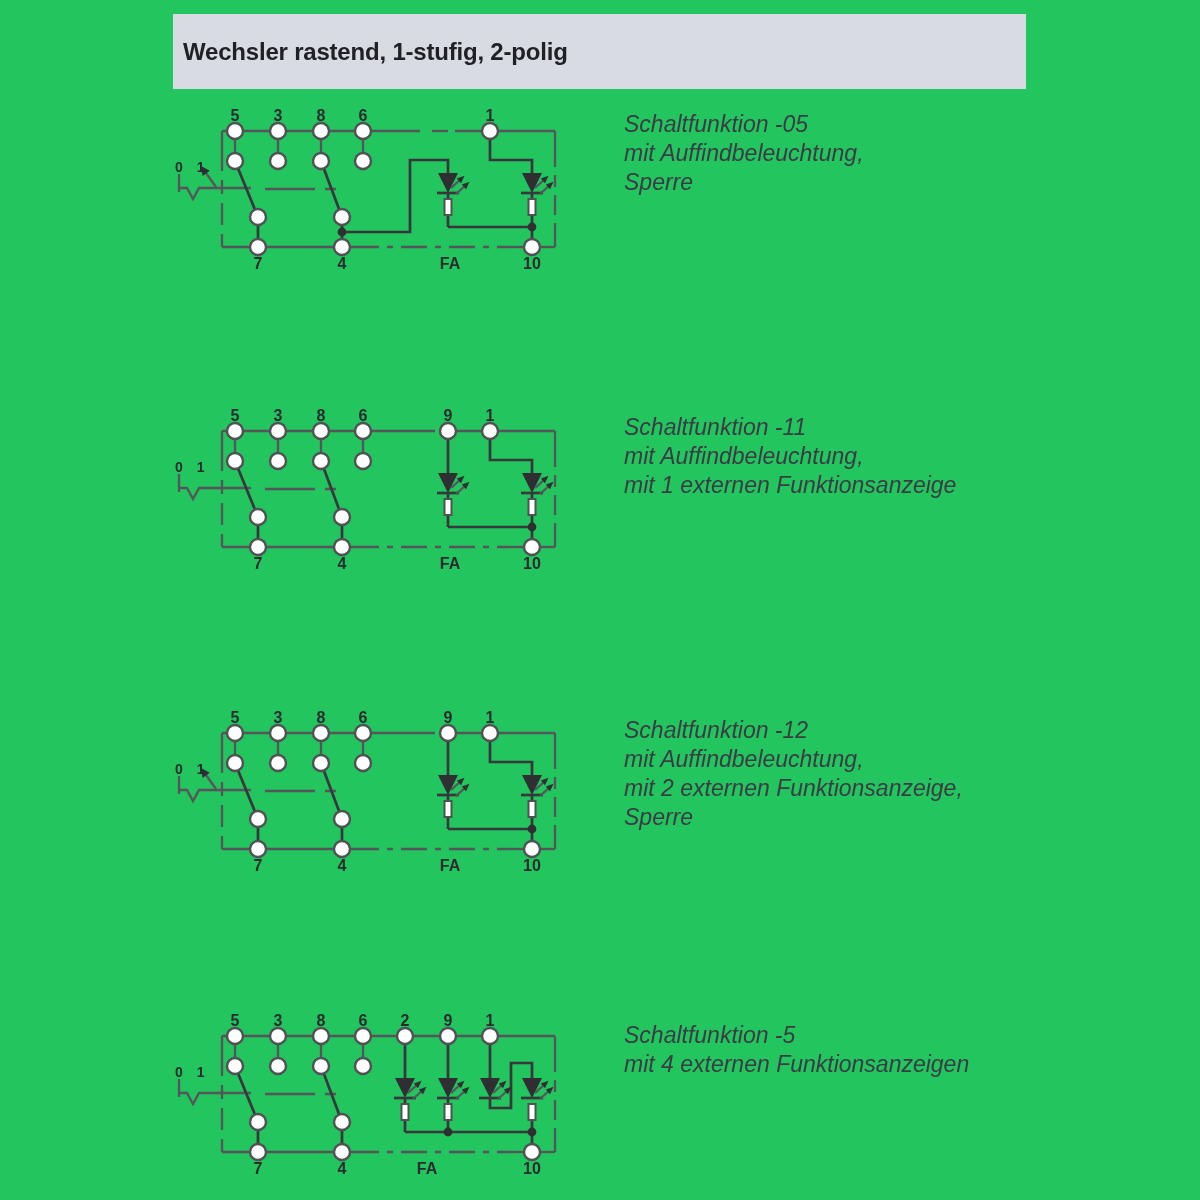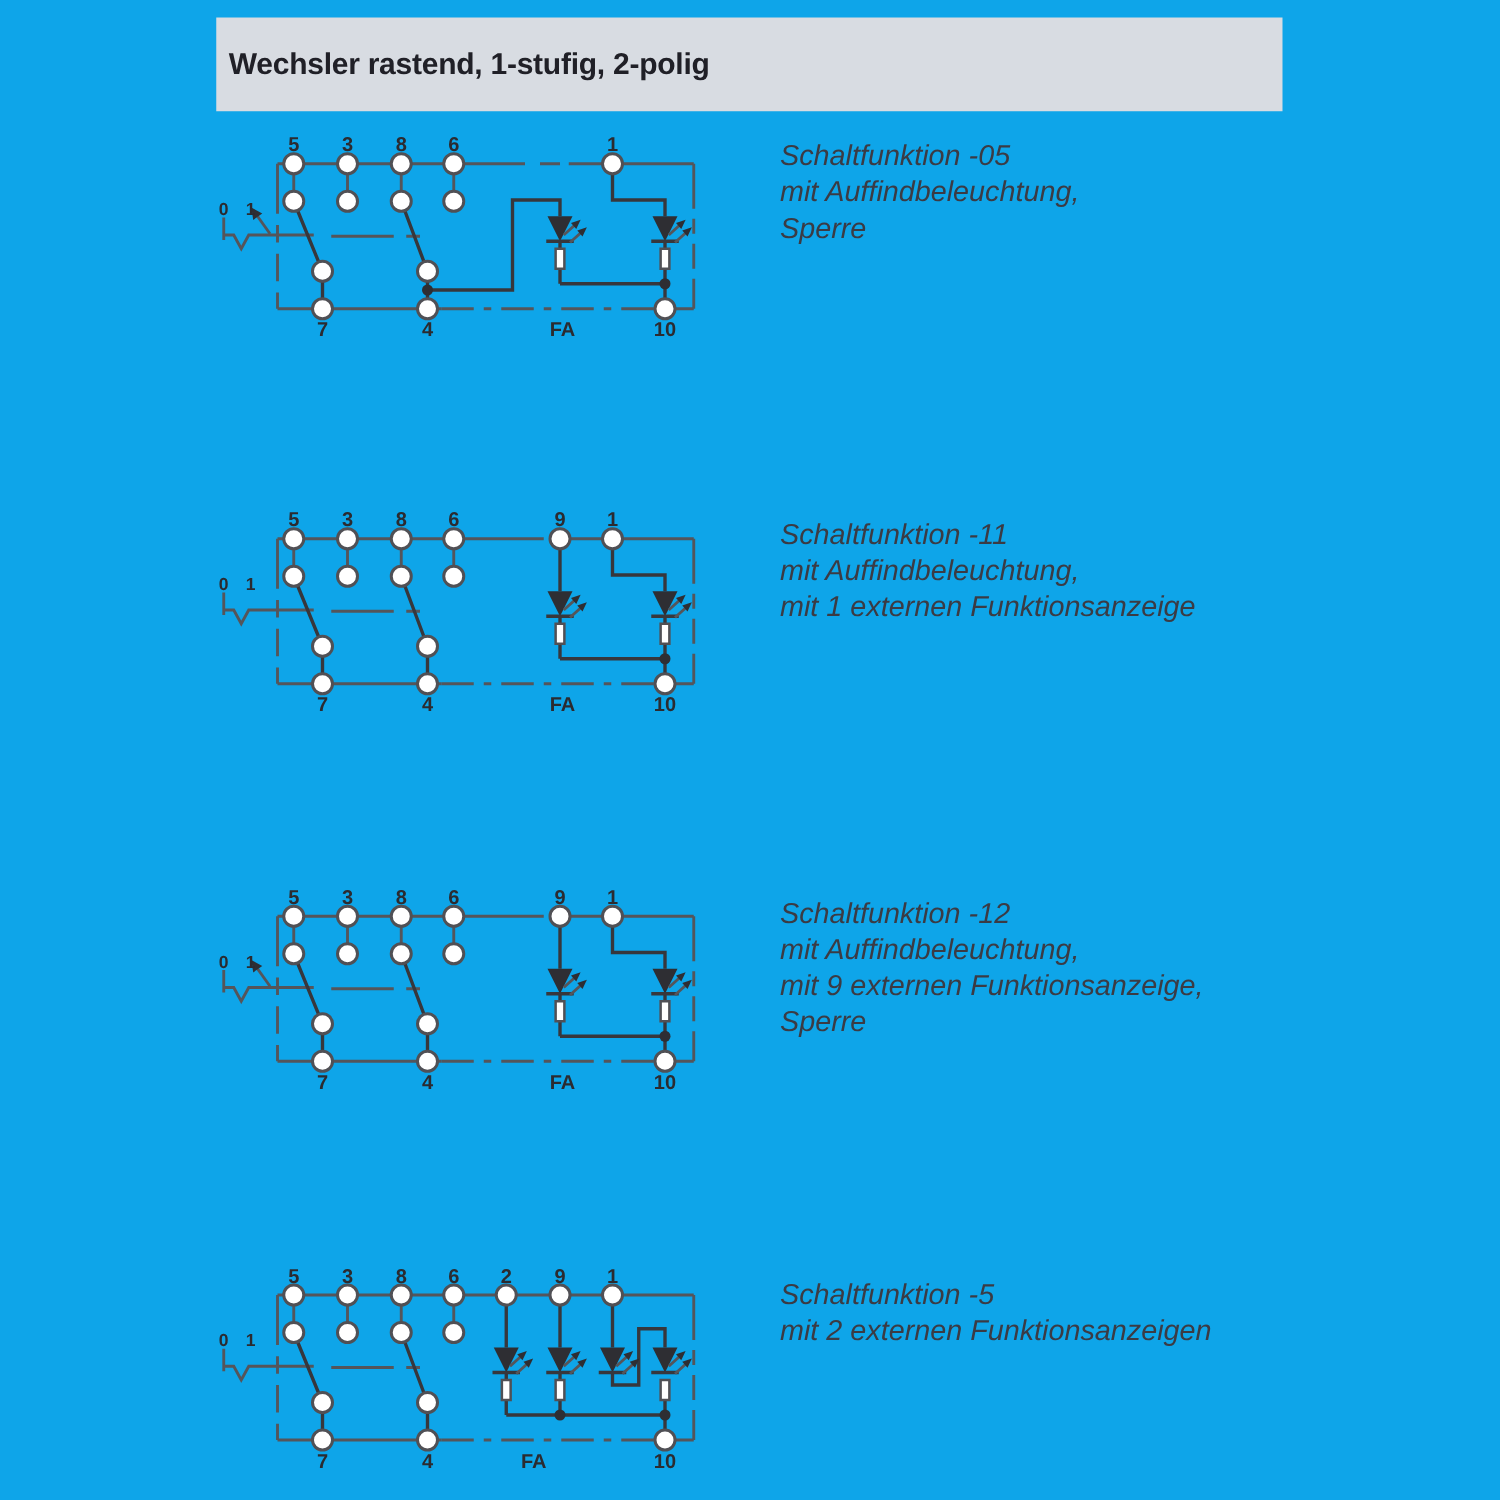--- a/index.html
+++ b/index.html
@@ -1,16 +1,16 @@
 <!DOCTYPE html>
 <html><head>
 <meta charset="utf-8">
 <style>
   html,body{margin:0;padding:0;background:#fff;}
-  .page{position:relative;width:1200px;height:1200px;background:#0ea5e9;overflow:hidden;
+  .page{position:relative;width:1200px;height:1200px;background:#22c55e;overflow:hidden;
         font-family:"Liberation Sans", sans-serif;}
   .band{position:absolute;left:173px;top:14px;width:853px;height:75px;background:#d8dce2;
         display:flex;align-items:center;}
   .band h1{margin:0 0 0 10px;font-size:24px;font-weight:700;color:#202027;letter-spacing:-0.2px;}
   .desc{position:absolute;left:624px;width:410px;color:#3b3b44;font-size:23px;line-height:29px;font-style:italic;}
   .diag{position:absolute;left:175px;width:410px;height:185px;}
   svg{display:block;}
   .w{stroke:#55555a;stroke-width:2.3;fill:none;}
   .wd{stroke:#37373c;stroke-width:2.7;fill:none;}
   .c{fill:#fff;stroke:#505055;stroke-width:2.4;}
@@ -271,21 +271,21 @@
         <text class="lbl" x="167" y="166">4</text>
         <text class="lbl" x="357" y="166">10</text>
         <text class="lbl" x="275" y="166">FA</text>
       </g>
       <text class="albl" x="0" y="69">0 1</text>
     </svg>
   </div>
   <div class="desc" style="top:716px">
     <div>Schaltfunktion -12</div>
     <div>mit Auffindbeleuchtung,</div>
-    <div>mit 9 externen Funktionsanzeige,</div>
+    <div>mit 2 externen Funktionsanzeige,</div>
     <div>Sperre</div>
   </div>
 
   <div class="diag" style="top:1008px">
     <svg width="410" height="185" viewBox="0 0 410 185">
       <g>
         <path class="w" d="M47,28 H380"></path>
         <path class="w" d="M47,144 H178"></path>
           <path class="w" d="M178,144 H348" stroke-dasharray="26 8 6 8"></path>
           <path class="w" d="M348,144 H380"></path>
@@ -371,16 +371,16 @@
         <text class="lbl" x="83" y="166">7</text>
         <text class="lbl" x="167" y="166">4</text>
         <text class="lbl" x="357" y="166">10</text>
         <text class="lbl" x="252" y="166">FA</text>
       </g>
       <text class="albl" x="0" y="69">0 1</text>
     </svg>
   </div>
   <div class="desc" style="top:1021px">
     <div>Schaltfunktion -5</div>
-    <div>mit 2 externen Funktionsanzeigen</div>
+    <div>mit 4 externen Funktionsanzeigen</div>
   </div>
 
 </div>
 
 </body></html>

